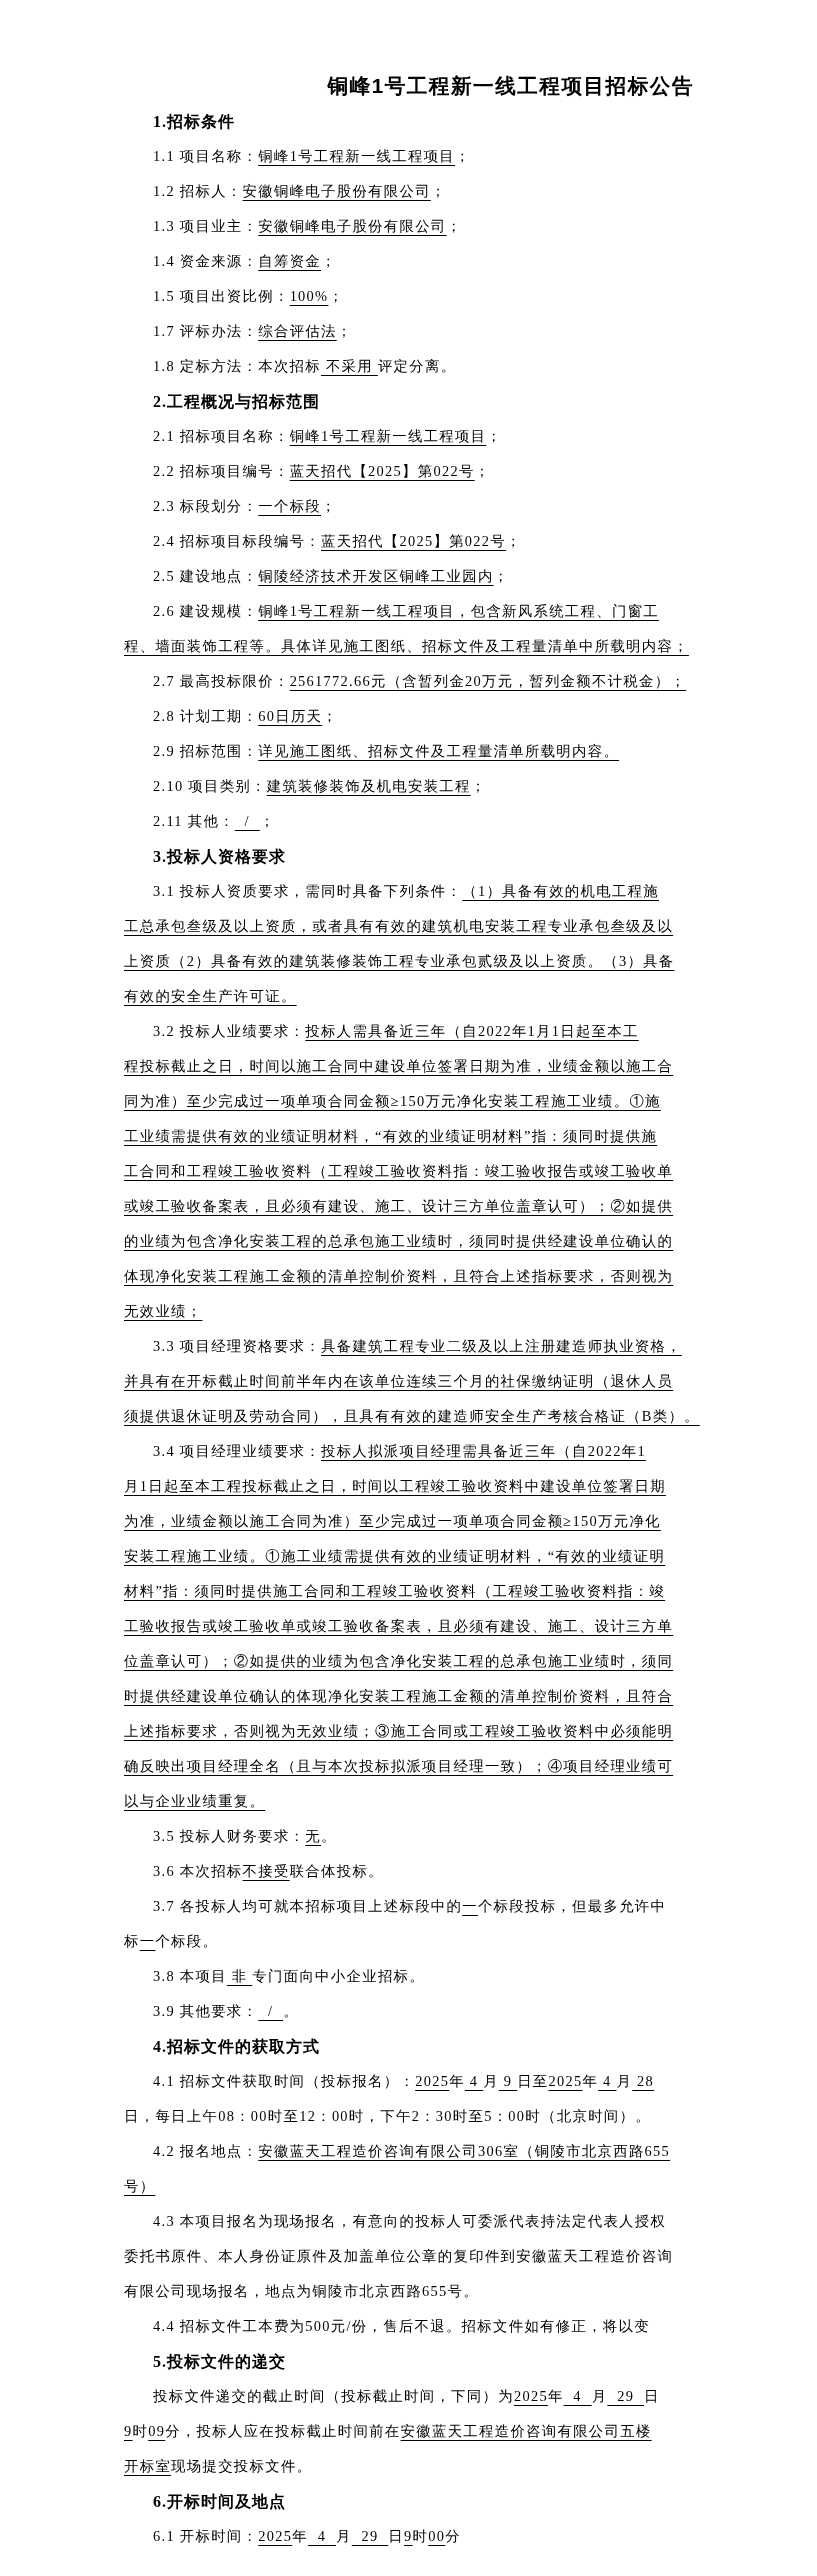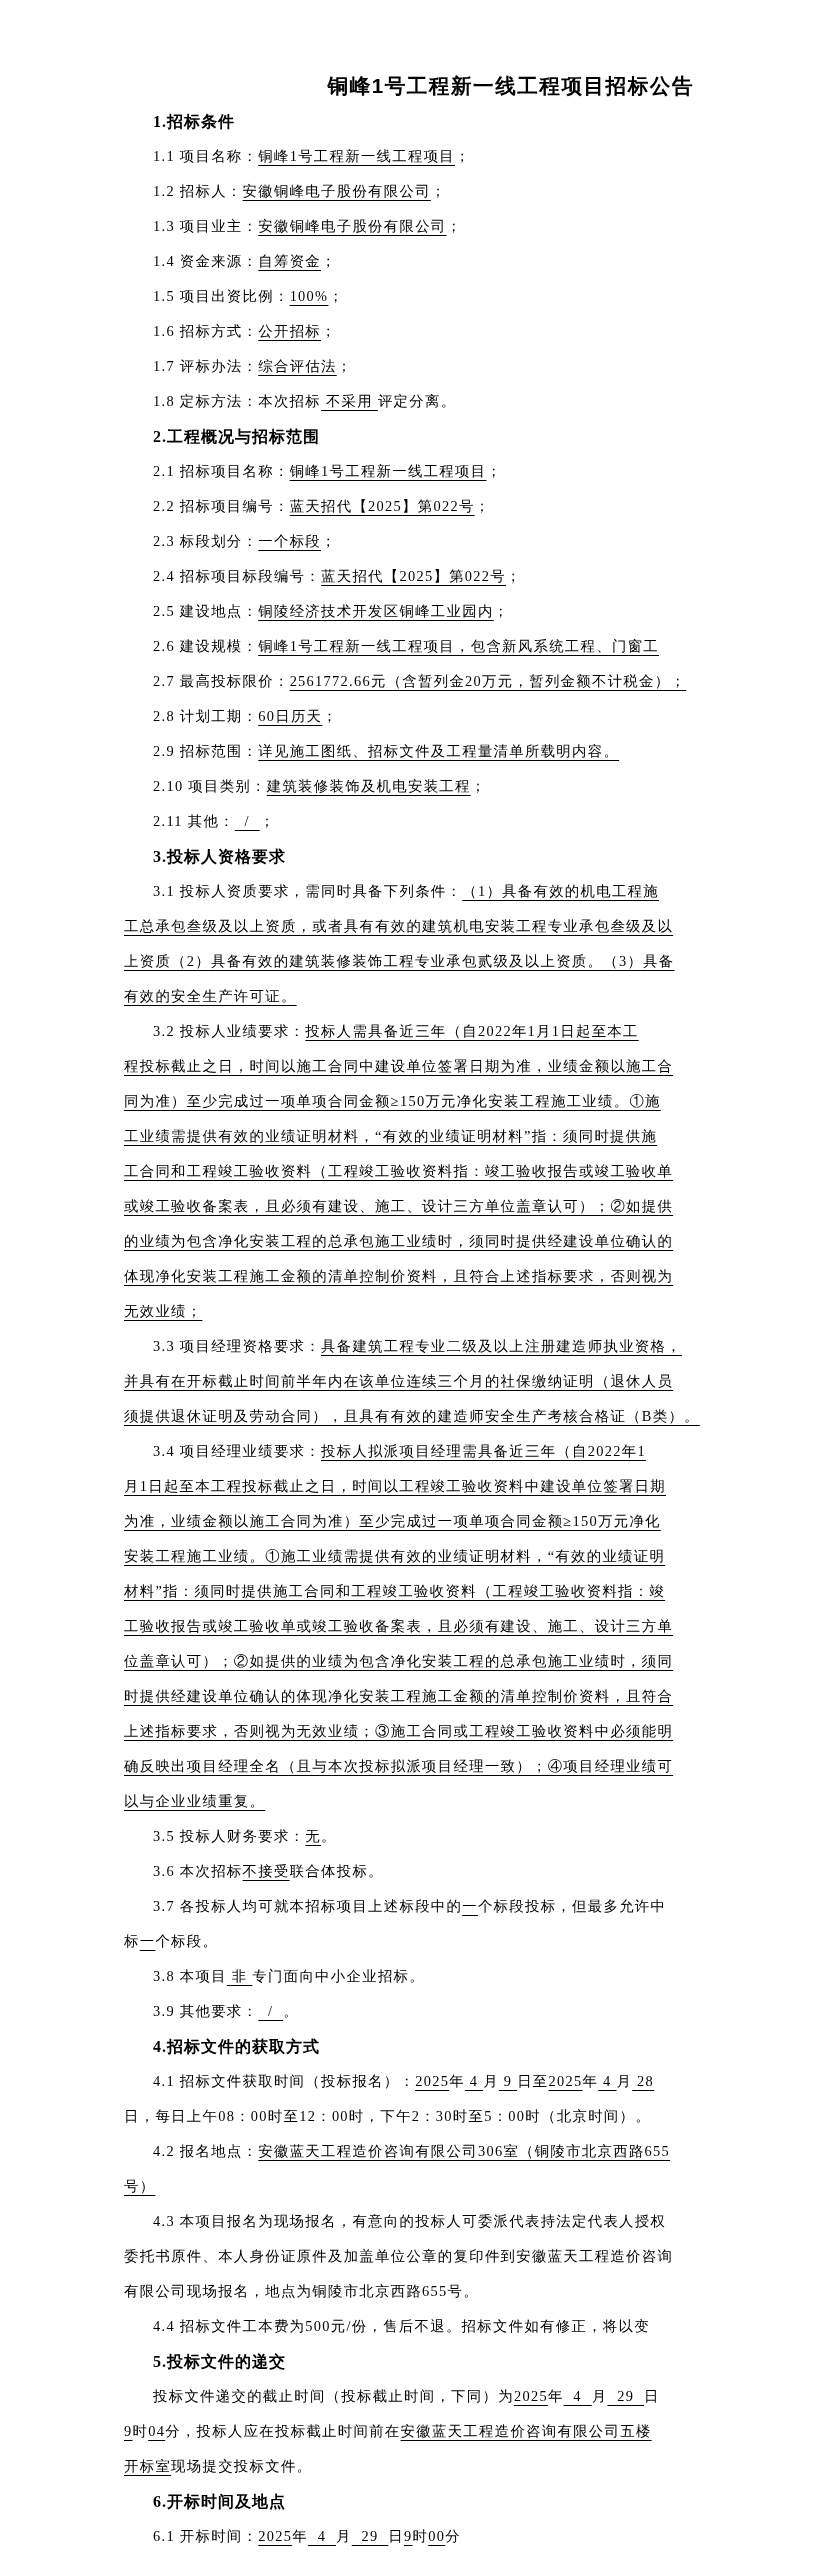--- a/index.html
+++ b/index.html
@@ -17,30 +17,30 @@
 
 <main class="doc">
   <div id="doc-body">
       <div class="title"><span>铜峰1号工程新一线工程项目招标公告</span></div>
       <div class="ln heading indent"><span>1.招标条件</span></div>
       <div class="ln indent"><span>1.1 项目名称：</span><span class="u">铜峰1号工程新一线工程项目</span><span>；</span></div>
       <div class="ln indent"><span>1.2 招标人：</span><span class="u">安徽铜峰电子股份有限公司</span><span>；</span></div>
       <div class="ln indent"><span>1.3 项目业主：</span><span class="u">安徽铜峰电子股份有限公司</span><span>；</span></div>
       <div class="ln indent"><span>1.4 资金来源：</span><span class="u">自筹资金</span><span>；</span></div>
       <div class="ln indent"><span>1.5 项目出资比例：</span><span class="u">100%</span><span>；</span></div>
-      <div class="ln indent"><span>1.6 招标方式：</span><span class="u">公开招标</span><span>；</span></div>
       <div class="ln indent"><span>1.7 评标办法：</span><span class="u">综合评估法</span><span>；</span></div>
       <div class="ln indent"><span>1.8 定标方法：本次招标</span><span class="u"> 不采用 </span><span>评定分离。</span></div>
       <div class="ln heading indent"><span>2.工程概况与招标范围</span></div>
       <div class="ln indent"><span>2.1 招标项目名称：</span><span class="u">铜峰1号工程新一线工程项目</span><span>；</span></div>
       <div class="ln indent"><span>2.2 招标项目编号：</span><span class="u">蓝天招代【2025】第022号</span><span>；</span></div>
       <div class="ln indent"><span>2.3 标段划分：</span><span class="u">一个标段</span><span>；</span></div>
       <div class="ln indent"><span>2.4 招标项目标段编号：</span><span class="u">蓝天招代【2025】第022号</span><span>；</span></div>
       <div class="ln indent"><span>2.5 建设地点：</span><span class="u">铜陵经济技术开发区铜峰工业园内</span><span>；</span></div>
       <div class="ln indent"><span>2.6 建设规模：</span><span class="u">铜峰1号工程新一线工程项目，包含新风系统工程、门窗工</span></div>
+      <div class="ln"><span class="u">程、墙面装饰工程等。具体详见施工图纸、招标文件及工程量清单中所载明内容；</span></div>
       <div class="ln indent"><span>2.7 最高投标限价：</span><span class="u">2561772.66元（含暂列金20万元，暂列金额不计税金）；</span></div>
       <div class="ln indent"><span>2.8 计划工期：</span><span class="u">60日历天</span><span>；</span></div>
       <div class="ln indent"><span>2.9 招标范围：</span><span class="u">详见施工图纸、招标文件及工程量清单所载明内容。</span></div>
       <div class="ln indent"><span>2.10 项目类别：</span><span class="u">建筑装修装饰及机电安装工程</span><span>；</span></div>
       <div class="ln indent"><span>2.11 其他：</span><span class="u">  /  </span><span>；</span></div>
       <div class="ln heading indent"><span>3.投标人资格要求</span></div>
       <div class="ln indent"><span>3.1 投标人资质要求，需同时具备下列条件：</span><span class="u">（1）具备有效的机电工程施</span></div>
       <div class="ln"><span class="u">工总承包叁级及以上资质，或者具有有效的建筑机电安装工程专业承包叁级及以</span></div>
       <div class="ln"><span class="u">上资质（2）具备有效的建筑装修装饰工程专业承包贰级及以上资质。（3）具备</span></div>
       <div class="ln"><span class="u">有效的安全生产许可证。</span></div>
@@ -77,19 +77,19 @@
       <div class="ln indent"><span>4.1 招标文件获取时间（投标报名）：</span><span class="u">2025</span><span>年</span><span class="u"> 4 </span><span>月</span><span class="u"> 9 </span><span>日至</span><span class="u">2025</span><span>年</span><span class="u"> 4 </span><span>月</span><span class="u"> 28</span></div>
       <div class="ln"><span>日，每日上午08：00时至12：00时，下午2：30时至5：00时（北京时间）。</span></div>
       <div class="ln indent"><span>4.2 报名地点：</span><span class="u">安徽蓝天工程造价咨询有限公司306室（铜陵市北京西路655</span></div>
       <div class="ln"><span class="u">号）</span></div>
       <div class="ln indent"><span>4.3 本项目报名为现场报名，有意向的投标人可委派代表持法定代表人授权</span></div>
       <div class="ln"><span>委托书原件、本人身份证原件及加盖单位公章的复印件到安徽蓝天工程造价咨询</span></div>
       <div class="ln"><span>有限公司现场报名，地点为铜陵市北京西路655号。</span></div>
       <div class="ln indent"><span>4.4 招标文件工本费为500元/份，售后不退。招标文件如有修正，将以变</span></div>
       <div class="ln heading indent"><span>5.投标文件的递交</span></div>
       <div class="ln indent"><span>投标文件递交的截止时间（投标截止时间，下同）为</span><span class="u">2025</span><span>年</span><span class="u">  4  </span><span>月</span><span class="u">  29  </span><span>日</span></div>
-      <div class="ln"><span class="u">9</span><span>时</span><span class="u">04</span><span>分，投标人应在投标截止时间前在</span><span class="u">安徽蓝天工程造价咨询有限公司五楼</span></div>
+      <div class="ln"><span class="u">9</span><span>时</span><span class="u">09</span><span>分，投标人应在投标截止时间前在</span><span class="u">安徽蓝天工程造价咨询有限公司五楼</span></div>
       <div class="ln"><span class="u">开标室</span><span>现场提交投标文件。</span></div>
       <div class="ln heading indent"><span>6.开标时间及地点</span></div>
       <div class="ln indent"><span>6.1 开标时间：</span><span class="u">2025</span><span>年</span><span class="u">  4  </span><span>月</span><span class="u">  29  </span><span>日</span><span class="u">9</span><span>时</span><span class="u">00</span><span>分</span></div>
     </div>
 </main>
 
 
 </body></html>

